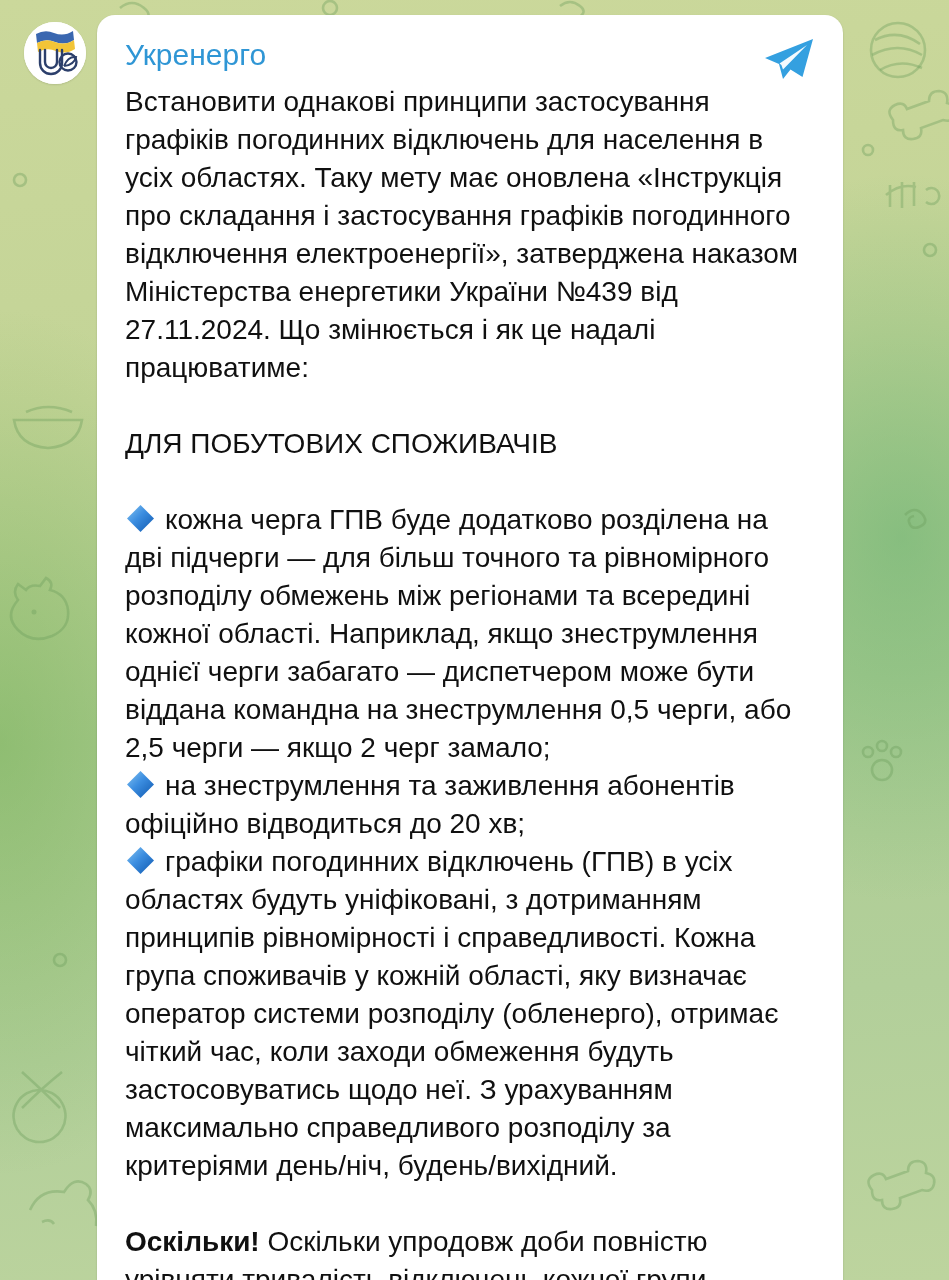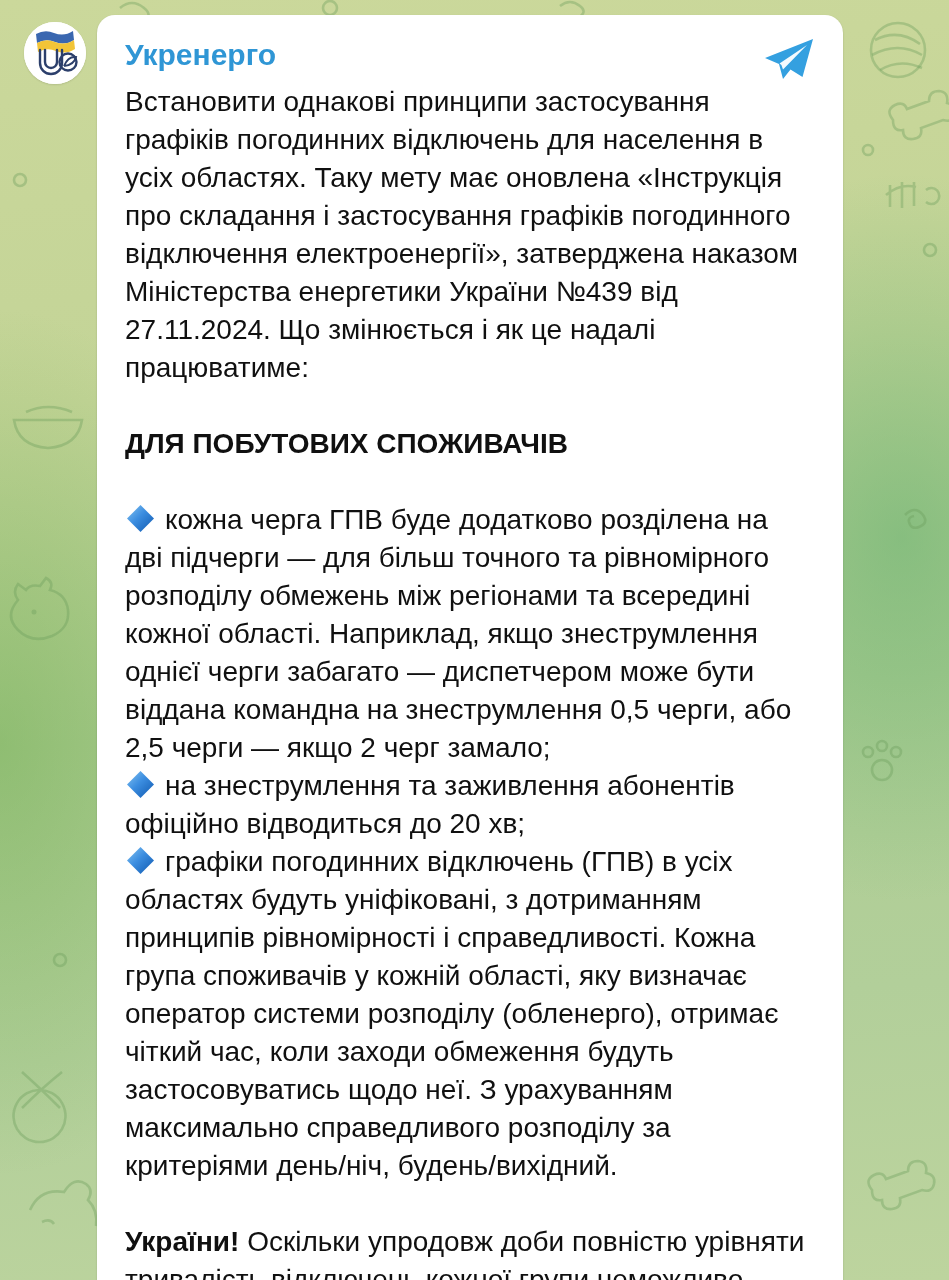--- a/index.html
+++ b/index.html
@@ -28,27 +28,27 @@
     position:absolute;left:97px;top:15px;width:746px;height:1280px;
     background:#ffffff;border-radius:18px 18px 0 0;
     box-shadow:0 1px 2px rgba(0,0,0,.18);
     box-sizing:border-box;padding:20px 28px 0 28px;
   }
   .bubble-header{
     display:flex;align-items:flex-start;justify-content:space-between;
     height:48px;
   }
   .channel-name{
-    font-size:30px;font-weight:bold;color:#2f96d5;line-height:40px;cursor:pointer;
+    font-size:30px;font-weight:normal;color:#2f96d5;line-height:40px;cursor:pointer;
   }
   .plane{width:52px;height:46px;margin-top:2px;}
 
   .content{font-size:28px;line-height:38px;color:#101010;}
   .content p{margin:0 0 38px 0;}
-  .content p.heading{font-weight:bold;}
+  .content p.heading{font-weight:normal;}
   .bullets{margin:0 8px 38px 0;}
   .diamond{
     display:inline-block;width:27px;height:27px;vertical-align:-3px;margin:0 11px 0 2px;
     background:linear-gradient(135deg,#85c4f1 0%,#3b8de0 45%,#1058ae 100%);
     clip-path:polygon(50% 0,100% 50%,50% 100%,0 50%);
   }
 </style>
 </head>
 <body>
 
@@ -120,17 +120,17 @@
       <p>Встановити однакові принципи застосування графіків погодинних відключень для населення в усіх областях. Таку мету має оновлена «Інструкція про складання і застосування графіків погодинного відключення електроенергії», затверджена наказом Міністерства енергетики України №439 від 27.11.2024. Що змінюється і як це надалі працюватиме:</p>
 
       <p class="heading">ДЛЯ ПОБУТОВИХ СПОЖИВАЧІВ</p>
 
       <div class="bullets">
         <div class="bullet"><span class="diamond"></span><span>кожна черга ГПВ буде додатково розділена на дві підчерги — для більш точного та рівномірного розподілу обмежень між регіонами та всередині кожної області. Наприклад, якщо знеструмлення однієї черги забагато — диспетчером може бути віддана командна на знеструмлення 0,5 черги, або 2,5 черги — якщо 2 черг замало;</span></div>
         <div class="bullet"><span class="diamond"></span><span>на знеструмлення та заживлення абонентів офіційно відводиться до 20 хв;</span></div>
         <div class="bullet"><span class="diamond"></span><span>графіки погодинних відключень (ГПВ) в усіх областях будуть уніфіковані, з дотриманням принципів рівномірності і справедливості. Кожна група споживачів у кожній області, яку визначає оператор системи розподілу (обленерго), отримає чіткий час, коли заходи обмеження будуть застосовуватись щодо неї. З урахуванням максимально справедливого розподілу за критеріями день/ніч, будень/вихідний.</span></div>
       </div>
 
-      <p><b>України!</b><span> Оскільки упродовж доби повністю урівняти тривалість відключень кожної групи неможливо — остаточне вирівнювання тривалості знеструмлень відбуватиметься за підсумками тижня. І за це, як і раніше, відповідатимуть оператори системи розподілу (обленерго).</span></p>
+      <p><b>Оскільки!</b><span> Оскільки упродовж доби повністю урівняти тривалість відключень кожної групи неможливо — остаточне вирівнювання тривалості знеструмлень відбуватиметься за підсумками тижня. І за це, як і раніше, відповідатимуть оператори системи розподілу (обленерго).</span></p>
 
     </div>
   </div>
 </div>
 
 </body></html>

